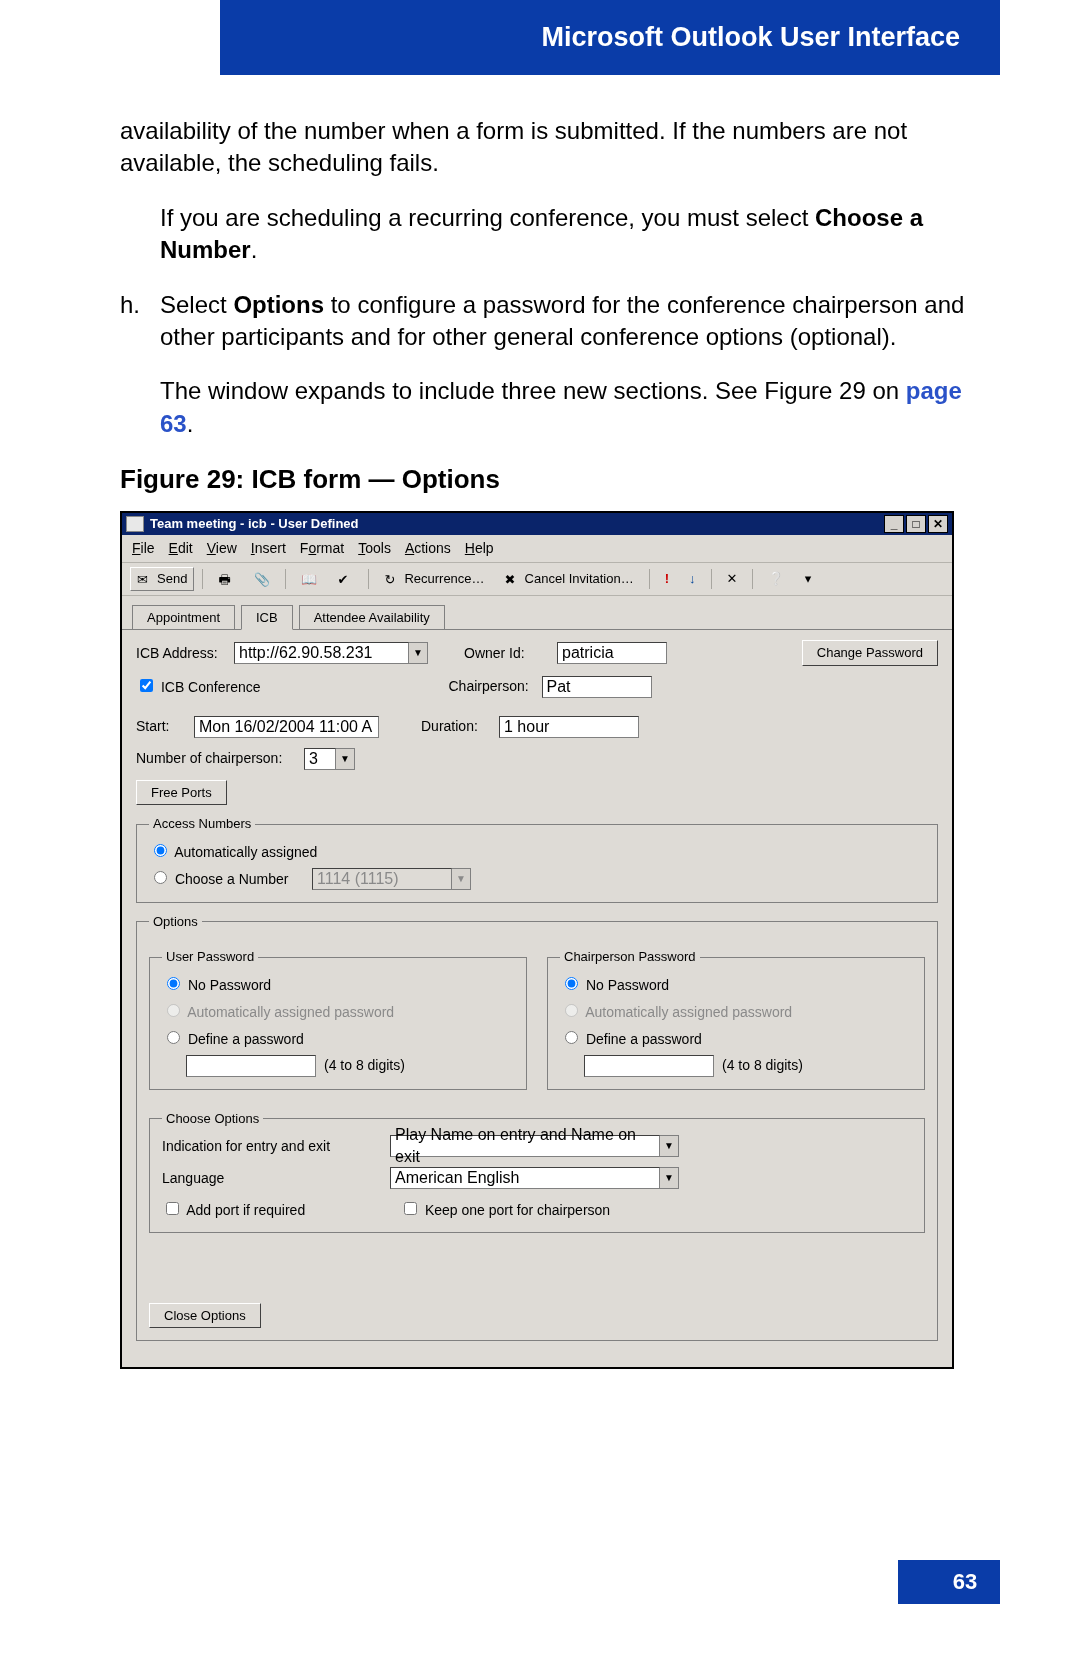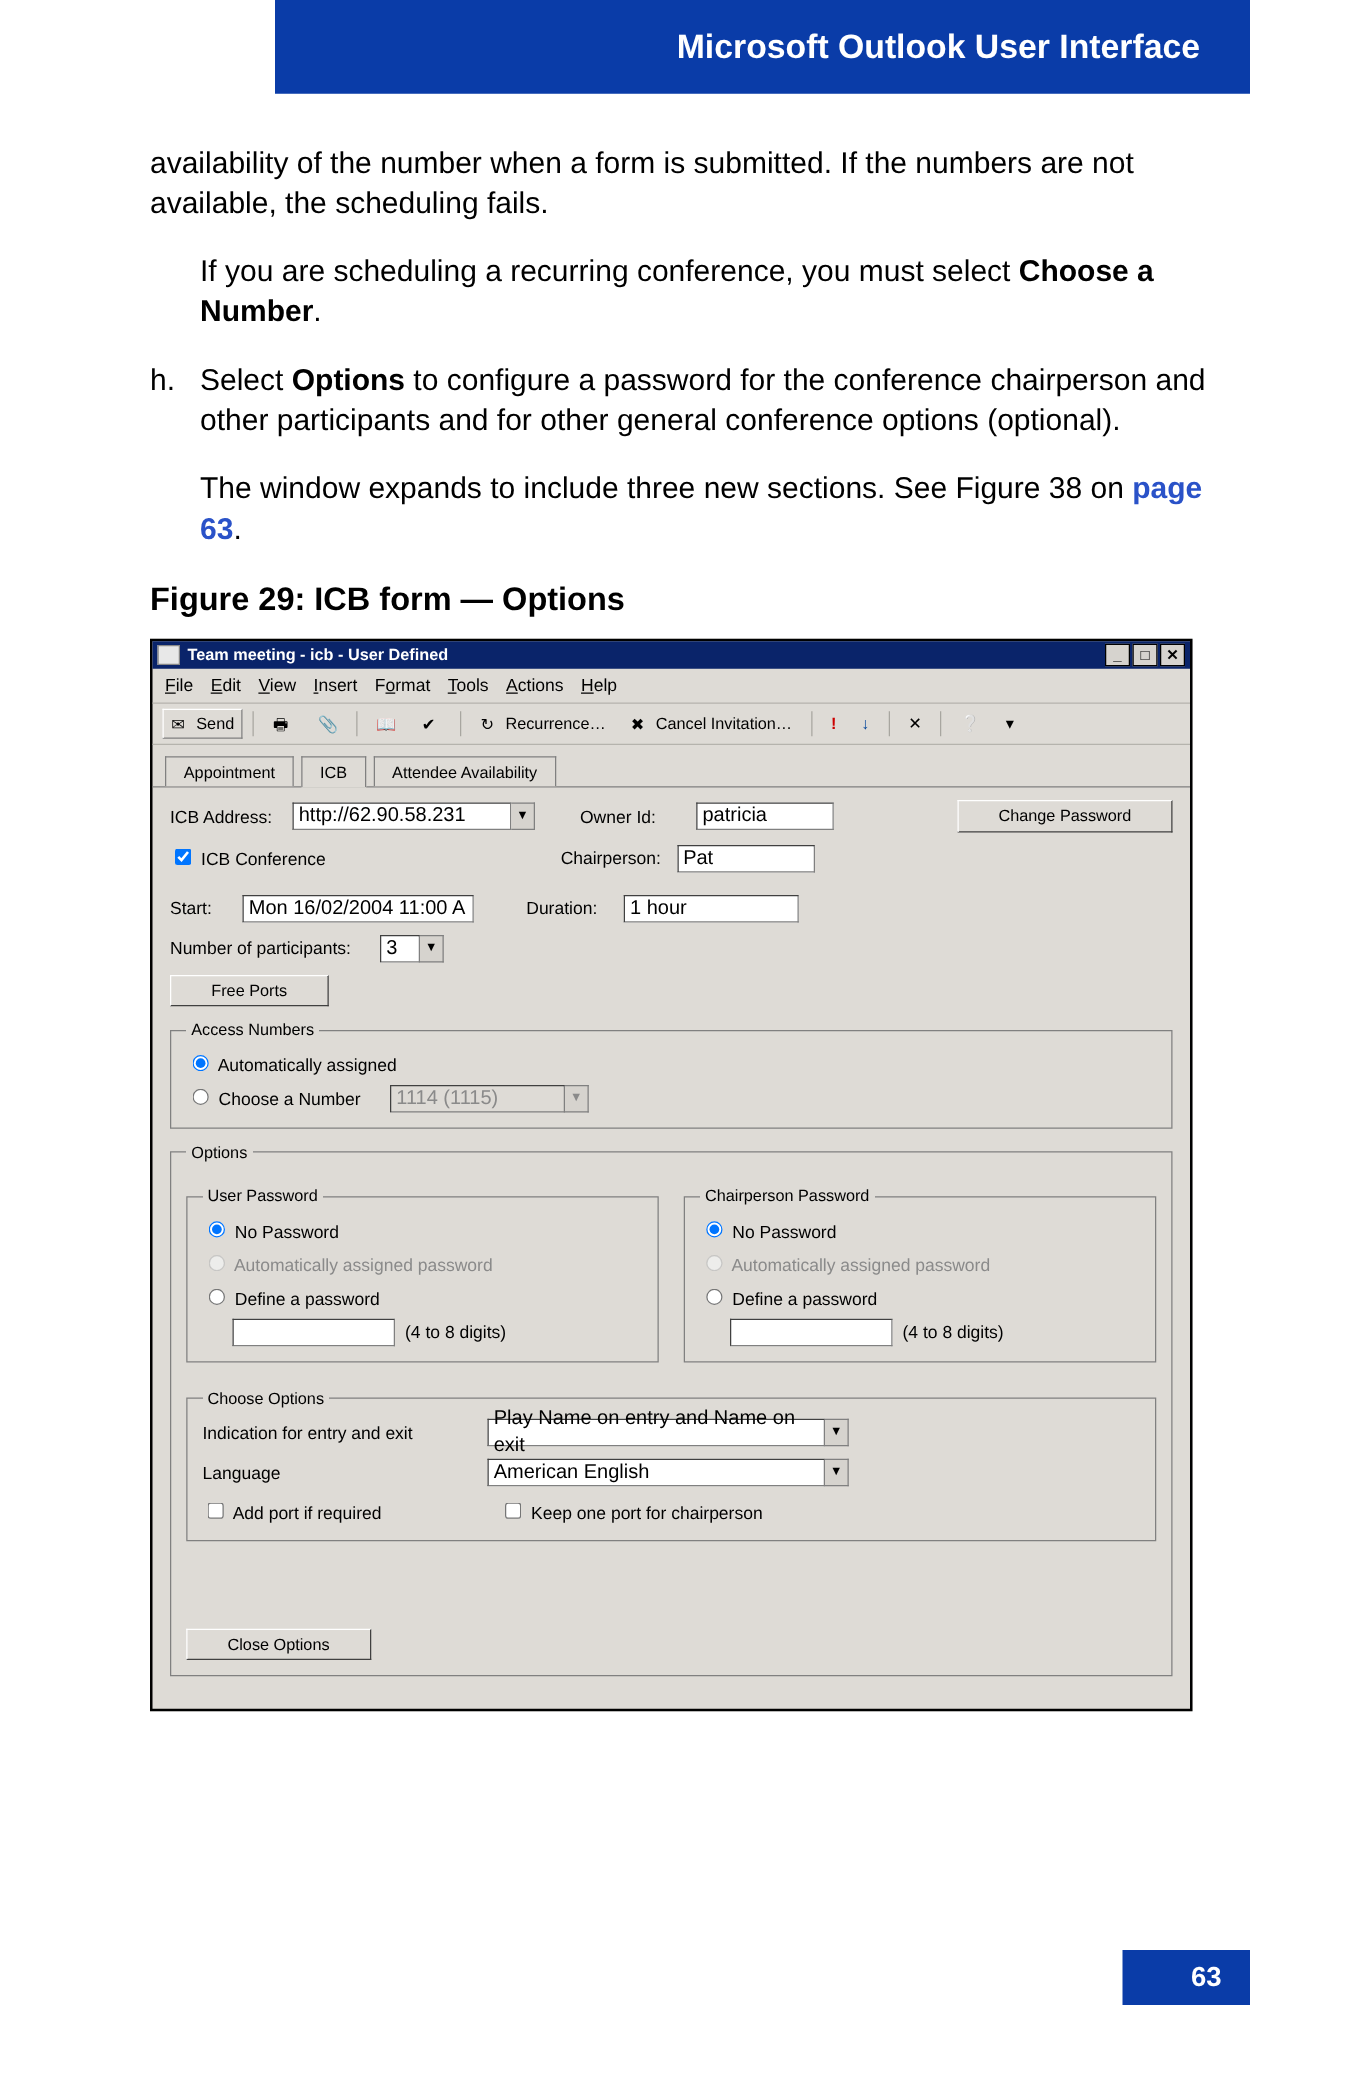--- a/index.html
+++ b/index.html
@@ -141,21 +141,21 @@
   .dd .arrow {
     width: 18px; background:#d6d3ce;
     border:1px solid #808080; border-left:none;
     display:flex; align-items:center; justify-content:center;
     font-size:10px;
   }
   .btn {
     background:#dedbd6;
     border:1px solid #fff;
     border-right-color:#404040; border-bottom-color:#404040;
-    padding: 3px 32px;
+    padding: 3px 14px;
     font-size: 13px;
   }
   .chk, .rdo { margin-right:4px; }
   fieldset.grp {
     border:1px solid #808080;
     padding: 8px 12px 12px 12px;
     margin: 10px 0;
   }
   fieldset.grp legend { font-size: 13px; padding: 0 4px; margin-top: 39px; }
   .two-col { display:flex; gap:20px; }
@@ -193,21 +193,21 @@
     <div class="list-row">
       <div class="list-marker">h.</div>
       <div style="flex:1">
         <p class="para" style="margin:0">
           <span>Select </span><strong>Options</strong><span> to configure a password for the conference chairperson and other participants and for other general conference options (optional).</span>
         </p>
       </div>
     </div>
 
     <p class="para" style="margin-left:40px">
-      <span>The window expands to include three new sections. See Figure 38 on </span><span class="link">page 63</span><span>.</span>
+      <span>The window expands to include three new sections. See Figure 29 on </span><span class="link">page 63</span><span>.</span>
     </p>
 
     <div class="figcap">Figure 29: ICB form — Options</div>
 
     <div class="win">
 
       <div class="titlebar">
         <span class="titlebar-icon"></span>
         <span>Team meeting - icb   - User Defined</span>
         <span class="spacer"></span>
@@ -295,21 +295,21 @@
 
         <div class="row" style="margin-top:18px">
           <span class="lbl" style="width:50px">Start:</span>
           <span class="txt" style="width:175px">Mon 16/02/2004 11:00 A</span>
           <span style="width:26px"></span>
           <span class="lbl" style="width:70px">Duration:</span>
           <span class="txt" style="width:130px">1 hour</span>
         </div>
 
         <div class="row">
-          <span class="lbl" style="width:160px">Number of participants:</span>
+          <span class="lbl" style="width:160px">Number of chairperson:</span>
           <span class="dd">
             <span class="txt" style="width:22px">3</span>
             <span class="arrow">▼</span>
           </span>
         </div>
 
         <div class="row">
           <span class="btn">Free Ports</span>
         </div>
 

